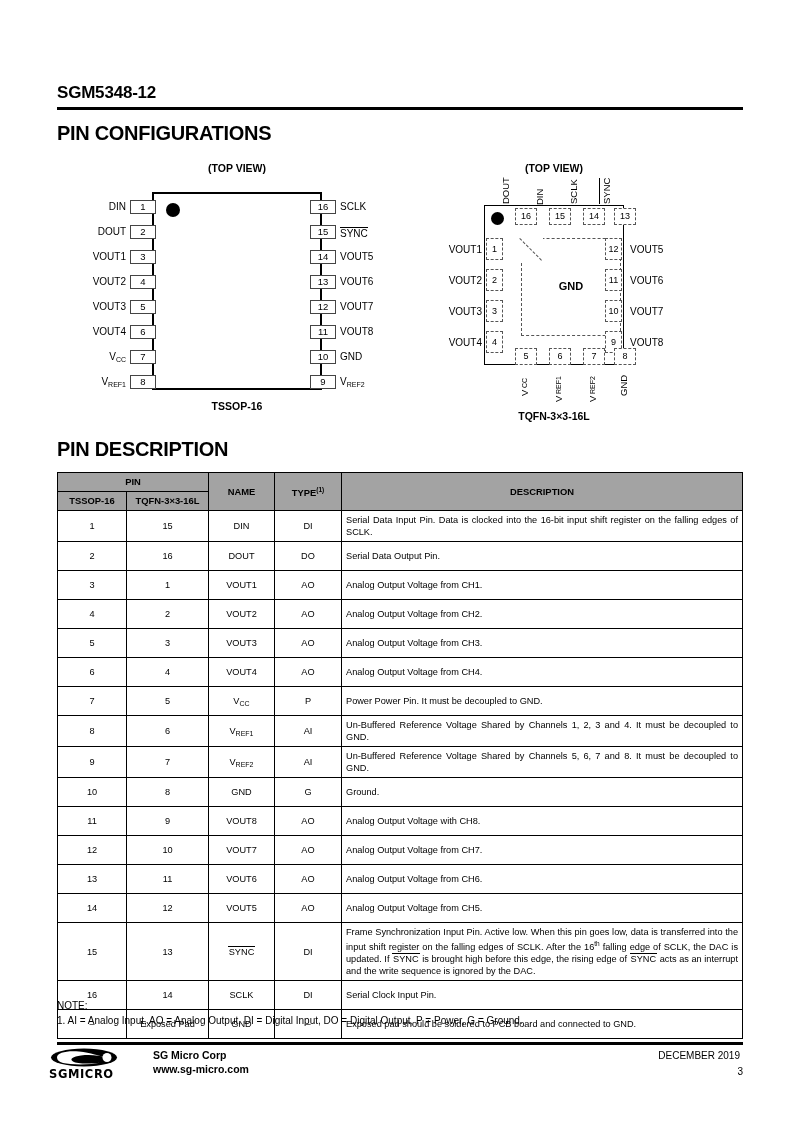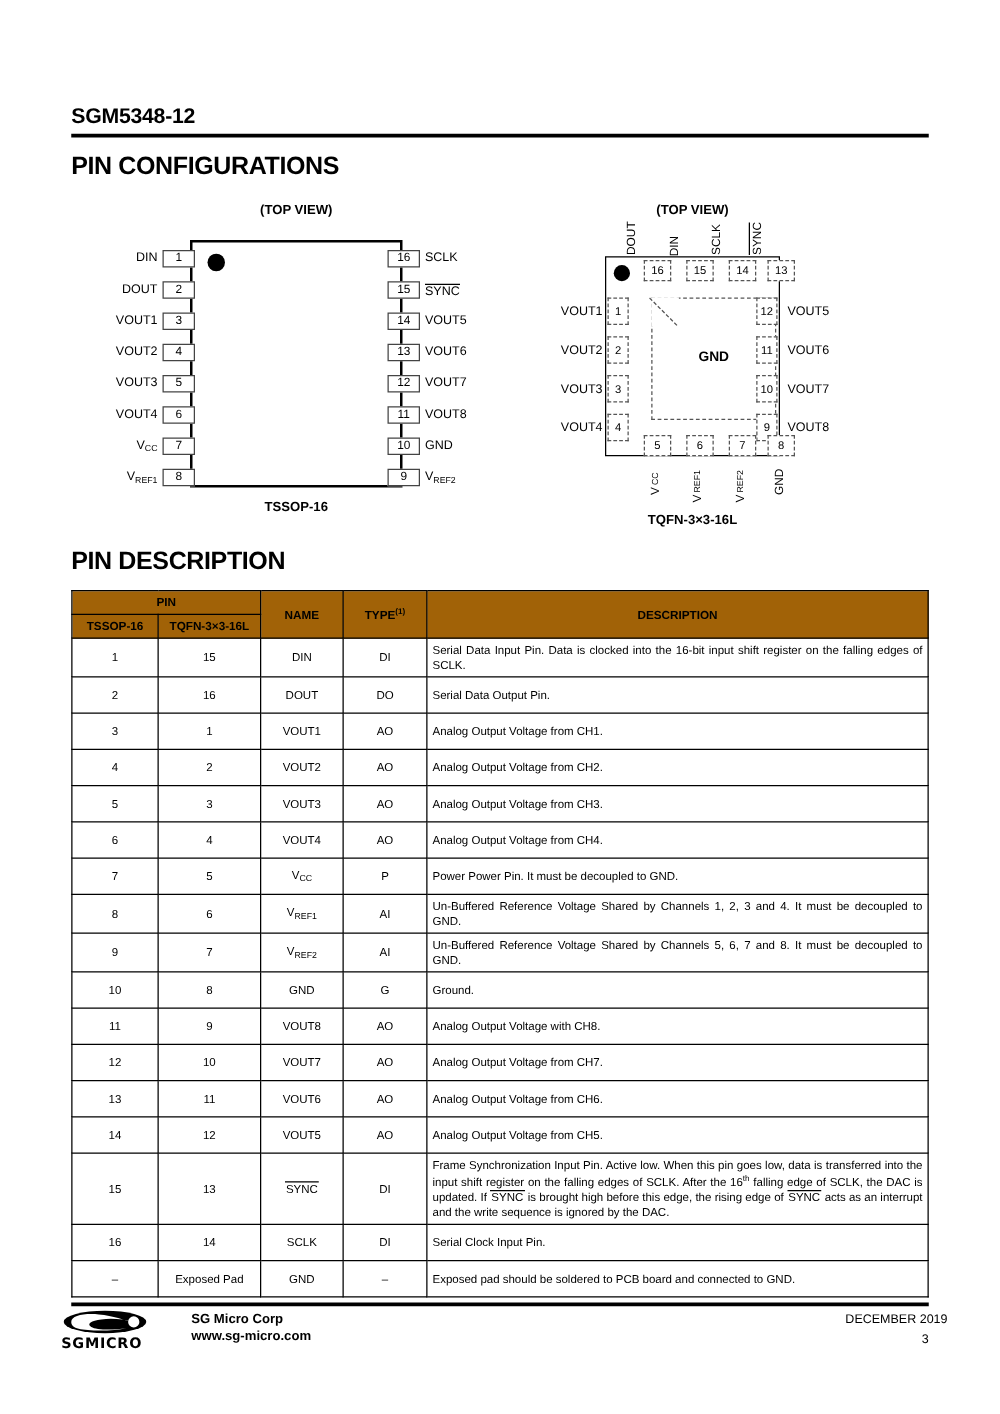--- a/index.html
+++ b/index.html
@@ -52,40 +52,40 @@
         border-top:1px dashed #555;transform-origin:0 0;transform:rotate(45deg);}
   #tqfn-gnd{position:absolute;left:521px;top:280px;width:100px;text-align:center;font-size:11px;font-weight:bold;}
   .vlab{position:absolute;font-size:9.5px;white-space:nowrap;
         writing-mode:vertical-rl;transform:rotate(180deg);}
   .vlab .ovl2{border-right:1px solid #000;padding-right:1px;}
 
   
   #ptable{position:absolute;left:57px;top:472px;width:686px;border-collapse:collapse;
           font-size:9.2px;line-height:12px;}
   #ptable td,#ptable th{border:1px solid #000;padding:3px 4px;vertical-align:middle;}
-  #ptable thead th{background:#a16207;text-align:center;font-weight:bold;font-size:9.4px;}
+  #ptable thead th{background:#a3a3a3;text-align:center;font-weight:bold;font-size:9.4px;}
   #ptable tbody td{height:22px;}
   .c-num{width:60px;text-align:center;}
   .c-num2{width:73px;text-align:center;}
   .c-name{width:57px;text-align:center;}
   .c-type{width:58px;text-align:center;}
   .c-desc{text-align:justify;text-justify:inter-word;}
   .sup{font-size:6.5px;vertical-align:super;}
   .ovline{border-top:1px solid #000;display:inline-block;line-height:11px;padding:0 1px;}
 
   
   #note{position:absolute;left:57px;top:998px;width:686px;font-size:10px;line-height:15px;}
 
   
   .rule-bot{position:absolute;left:57px;top:1042px;width:686px;height:3px;background:#000;}
   #logo-wrap{position:absolute;left:47px;top:1048px;width:300px;height:36px;}
   #logo-mark{position:absolute;left:0px;top:0px;width:100px;height:34px;}
   #logo-txt1{position:absolute;left:106px;top:1px;font-size:10.5px;font-weight:bold;}
   #logo-txt2{position:absolute;left:106px;top:15px;font-size:10.5px;font-weight:bold;}
-  #fdate{position:absolute;right:42px;top:1050px;font-size:10px;text-align:right;}
+  #fdate{position:absolute;right:60px;top:1050px;font-size:10px;text-align:right;}
   #fpage{position:absolute;right:57px;top:1066px;font-size:10px;text-align:right;}
 </style>
 </head>
 <body>
 
 <div class="page">
 
   <div class="hdr">
     <div class="hdr-part">SGM5348-12</div>
     <div class="hdr-title">
@@ -337,20 +337,24 @@
       <tr>
         <td class="c-num">–</td>
         <td class="c-num2">Exposed Pad</td>
         <td class="c-name">GND</td>
         <td class="c-type">–</td>
         <td class="c-desc">Exposed pad should be soldered to PCB board and connected to GND.</td>
       </tr>
     </tbody>
   </table>
 
+  <div id="note">
+    <div>NOTE:</div>
+    <div>1. AI = Analog Input, AO = Analog Output, DI = Digital Input, DO = Digital Output, P = Power, G = Ground.</div>
+  </div>
 
   <div class="rule-bot"></div>
   <div id="logo-wrap">
     <svg id="logo-mark" viewBox="0 0 100 34">
       <ellipse cx="37" cy="9.5" rx="33" ry="9" fill="#000"></ellipse>
       <path d="M10 9.5 C10 4.5 20 2.5 32 3.5 C44 4.5 52 8 60 10 C52 7 42 6.5 34 7.5 C26 8.5 22 11 26 13.5 C30 16 44 16 54 14.5 C44 17 24 17 16 15 C12 14 10 12 10 9.5 Z" fill="#fff"></path>
       <circle cx="60" cy="9.5" r="4.5" fill="#fff"></circle>
       <text x="2" y="30" font-family="DejaVu Sans, sans-serif" font-size="11.5" font-weight="bold" letter-spacing="0.6" fill="#000">SGMICRO</text>
     </svg>
     <div id="logo-txt1">SG Micro Corp</div>

